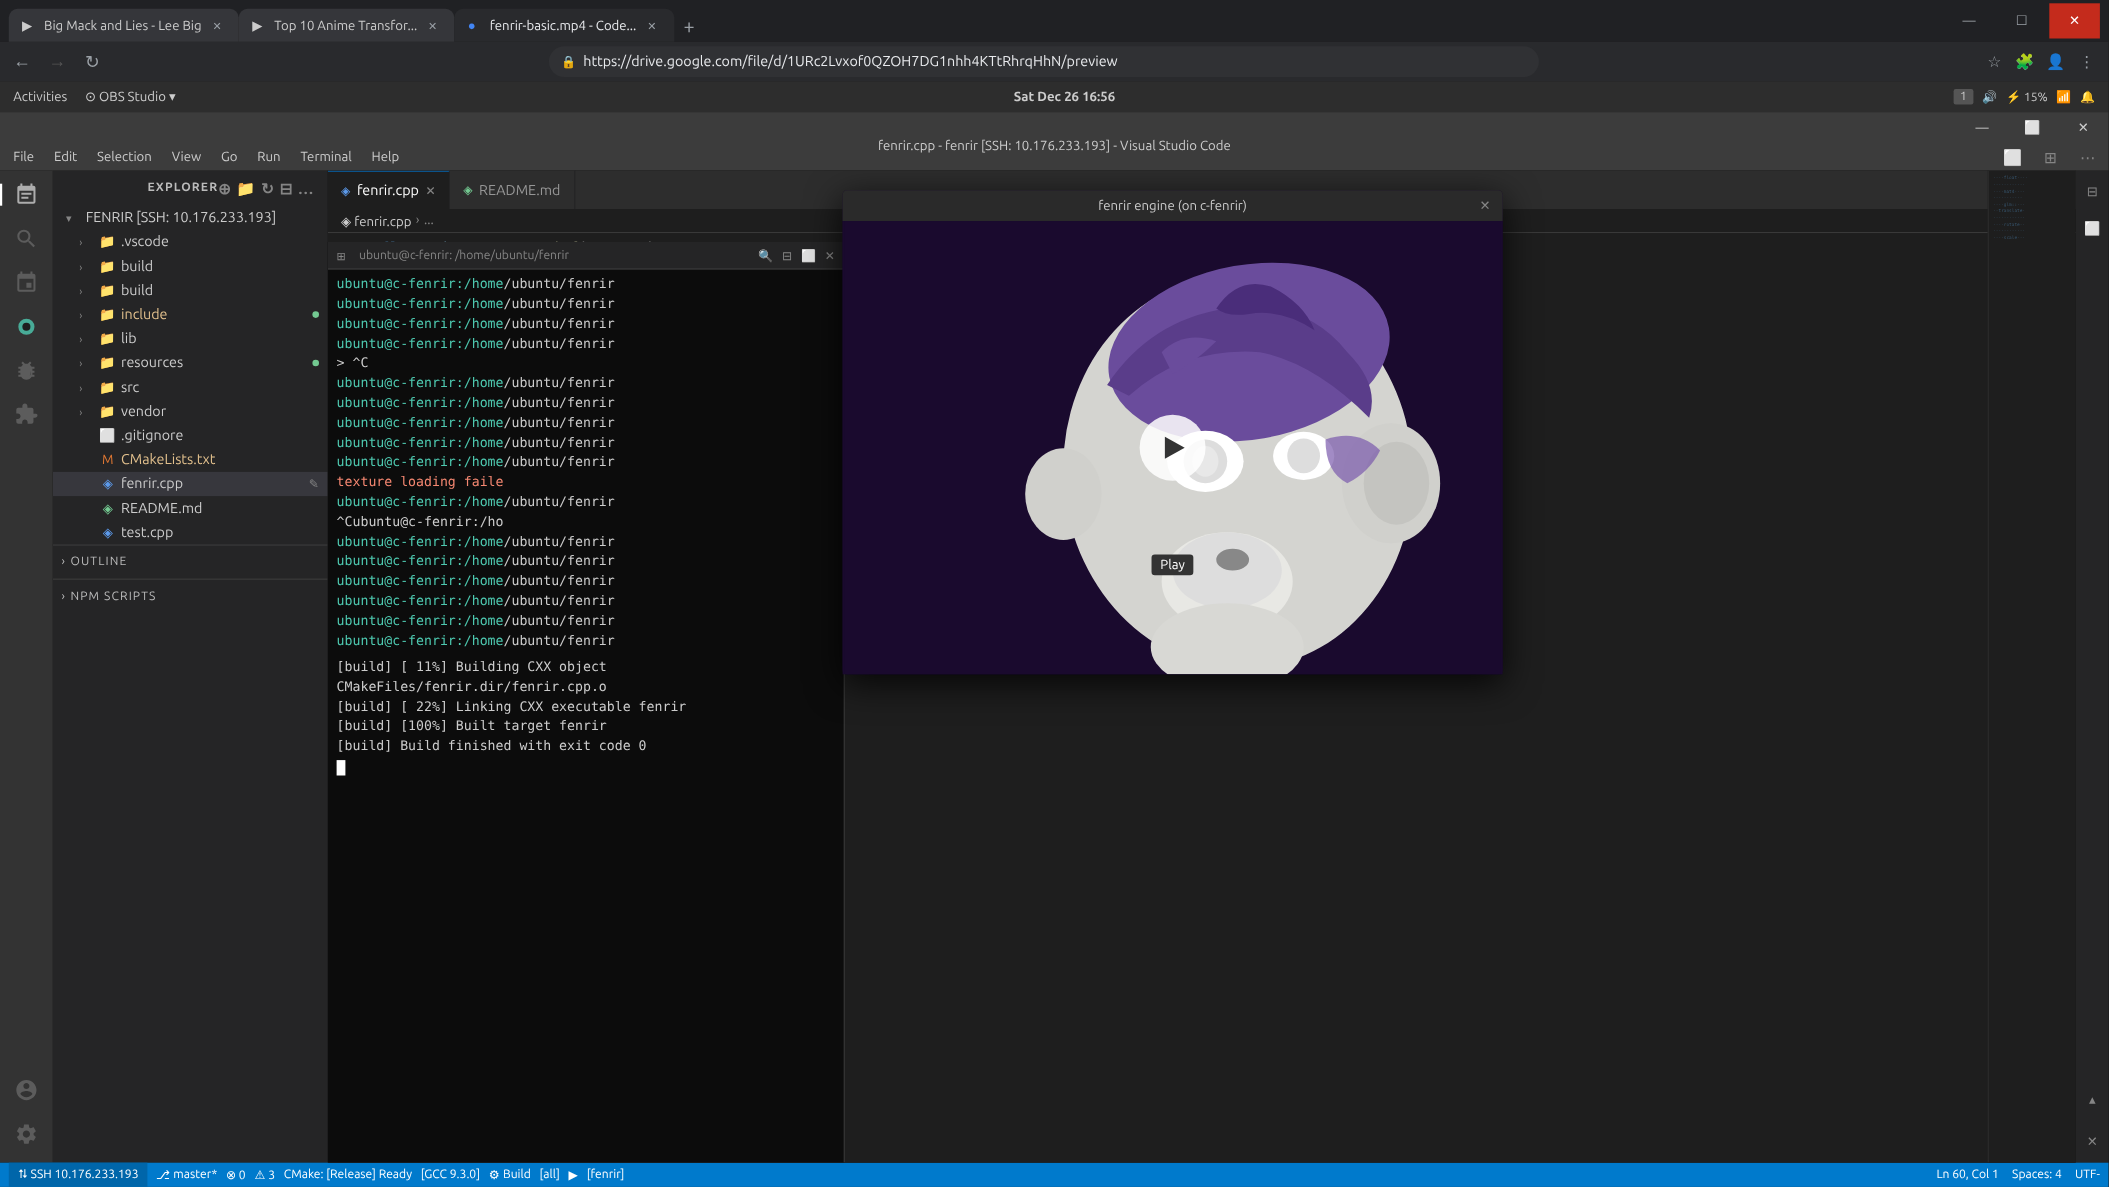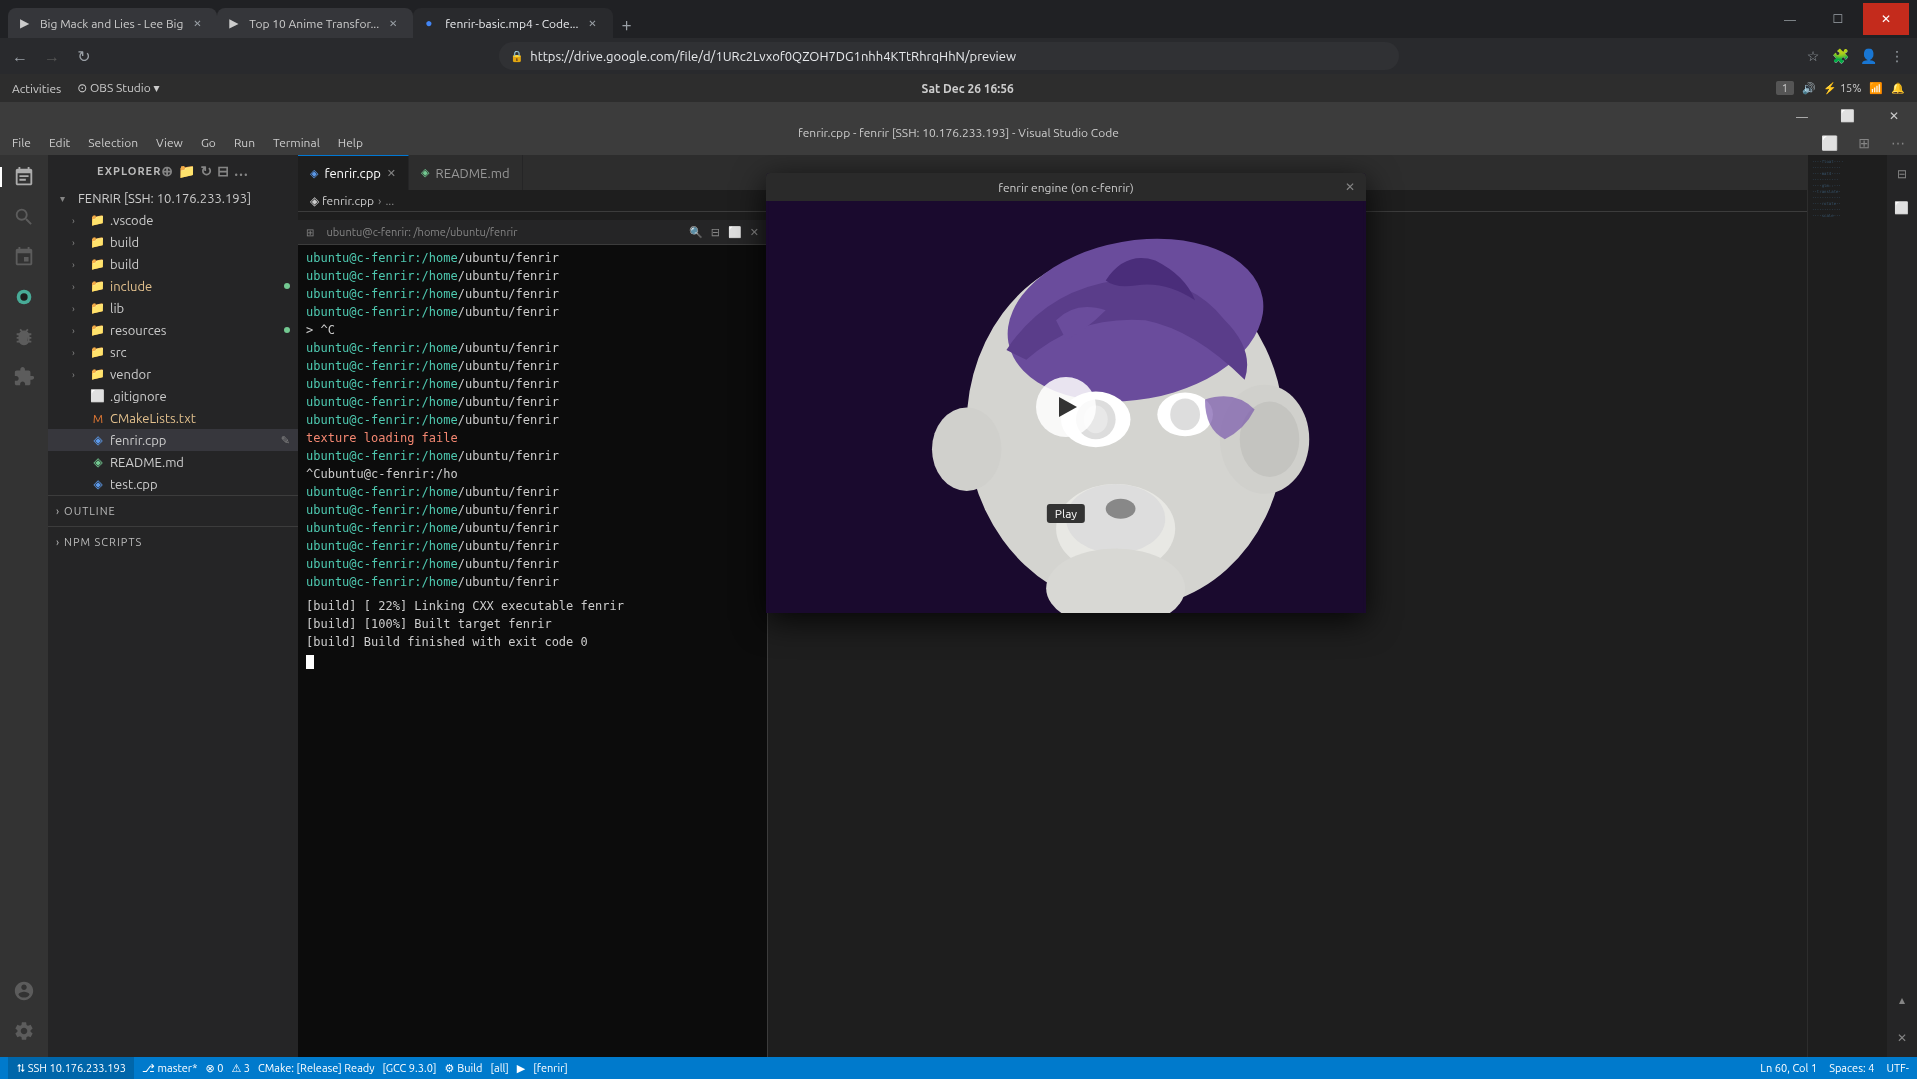--- a/index.html
+++ b/index.html
@@ -254,21 +254,21 @@
     }
     .sidebar-header {
       padding: 8px 12px;
       font-size: 11px;
       font-weight: 600;
       color: #bbb;
       letter-spacing: 1px;
       text-transform: uppercase;
       display: flex;
       align-items: center;
-      justify-content: center;
+      justify-content: flex-end;
     }
     .sidebar-header-actions { display: flex; gap: 4px; color: #858585; font-size: 14px; }
     .sidebar-content { flex: 1; overflow-y: auto; }
     .tree-item {
       display: flex;
       align-items: center;
       height: 22px;
       padding: 0 8px;
       cursor: pointer;
       font-size: 13px;
@@ -822,20 +822,21 @@
           <div style="color:#4ec9b0;">ubuntu@c-fenrir:/home<span style="color:#ccc;">/ubuntu/fenrir</span></div>
           <div>^Cubuntu@c-fenrir:/ho</div>
           <div style="color:#4ec9b0;">ubuntu@c-fenrir:/home<span style="color:#ccc;">/ubuntu/fenrir</span></div>
           <div style="color:#4ec9b0;">ubuntu@c-fenrir:/home<span style="color:#ccc;">/ubuntu/fenrir</span></div>
           <div style="color:#4ec9b0;">ubuntu@c-fenrir:/home<span style="color:#ccc;">/ubuntu/fenrir</span></div>
           <div style="color:#4ec9b0;">ubuntu@c-fenrir:/home<span style="color:#ccc;">/ubuntu/fenrir</span></div>
           <div style="color:#4ec9b0;">ubuntu@c-fenrir:/home<span style="color:#ccc;">/ubuntu/fenrir</span></div>
           <div style="color:#4ec9b0;">ubuntu@c-fenrir:/home<span style="color:#ccc;">/ubuntu/fenrir</span></div>
         </div>
         <div style="font-family:monospace; font-size:12px; padding:2px 8px; color:#ccc; line-height:18px;">
+          <div>[build] [ 11%] Building CXX object CMakeFiles/fenrir.dir/fenrir.cpp.o</div>
           <div>[build] [ 22%] Linking CXX executable fenrir</div>
           <div>[build] [100%] Built target fenrir</div>
           <div>[build] Build finished with exit code 0</div>
         </div>
         <div style="font-family:monospace; font-size:12px; padding:2px 8px;">
           <span class="term-cursor"></span>
         </div>
       </div>
 
       <div class="video-overlay" style="position:absolute; top:18px; left:468px; width:600px; height:440px;">

